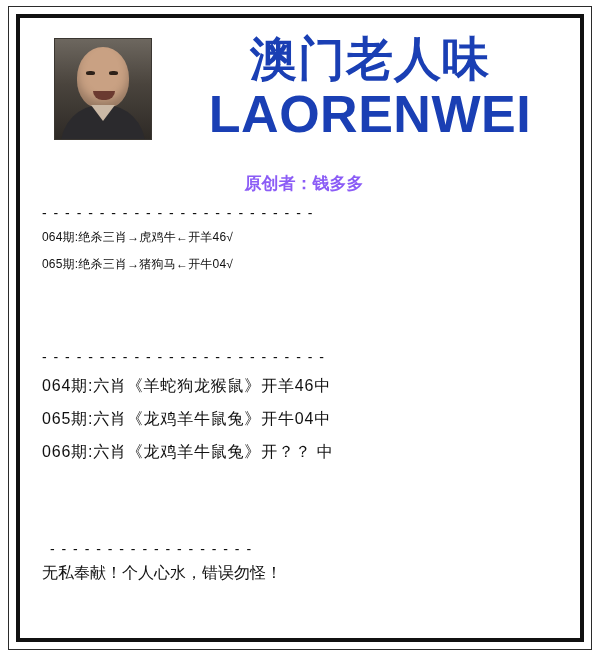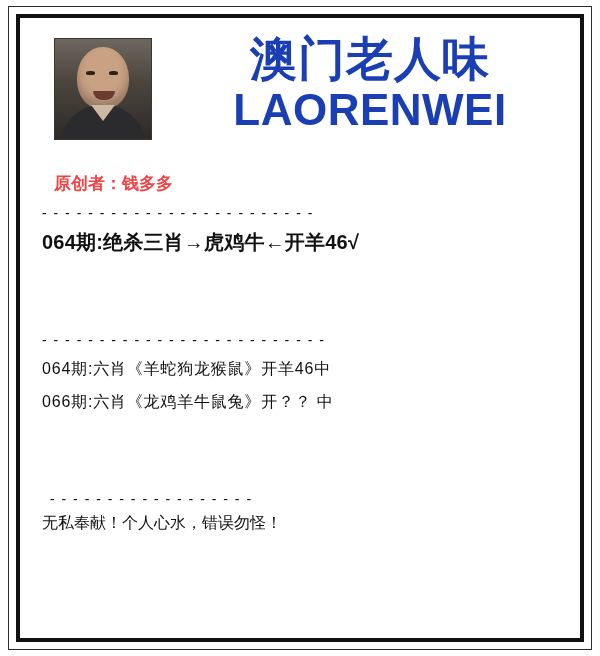--- a/index.html
+++ b/index.html
@@ -128,52 +128,52 @@
   .title-cn {
     color: #1a3fb4;
     font-size: 47px;
     font-weight: bold;
     letter-spacing: 1px;
     line-height: 1.06;
     white-space: nowrap;
   }
   .title-en {
     color: #1a3fb4;
-    font-size: 44px;
+    font-size: 52px;
     font-weight: bold;
     letter-spacing: 0.5px;
     line-height: 1.08;
     margin-top: 2px;
     white-space: nowrap;
   }
   .author {
-    margin: 14px 0 0 20px;
+    margin: 14px 0 0 8px;
     font-size: 17px;
-    color: #ef4444;
+    color: #8b5cf6;
     font-weight: bold;
+    text-align: center;
   }
   .divider {
     margin: 10px 0 6px 8px;
     color: #111111;
     font-size: 14px;
     letter-spacing: 1.5px;
     white-space: nowrap;
     overflow: hidden;
     height: 16px;
   }
   .sec1 {
     margin-left: 8px;
   }
   .sec1 .line {
-    font-size: 20px;
+    font-size: 12px;
     color: #111111;
     margin: 8px 0 10px 0;
     letter-spacing: 0.2px;
     white-space: nowrap;
-    font-weight: bold;
   }
   .gap-a { height: 56px; }
   .sec2 { margin-left: 8px; }
   .sec2 .line {
     font-size: 16px;
     color: #111111;
     margin: 11px 0 12px 0;
     letter-spacing: 0.8px;
     white-space: nowrap;
   }
@@ -212,28 +212,30 @@
         <div class="title-en">LAORENWEI</div>
       </div>
     </div>
 
     <div class="author">原创者：钱多多</div>
 
     <div class="divider mid">- - - - - - - - - - - - - - - - - - - - - - - -</div>
 
     <div class="sec1">
       <div class="line">064期:绝杀三肖→虎鸡牛←开羊46√</div>
+      <div class="line">065期:绝杀三肖→猪狗马←开牛04√</div>
     </div>
 
     <div class="gap-a"></div>
 
     <div class="divider long">- - - - - - - - - - - - - - - - - - - - - - - - -</div>
 
     <div class="sec2">
       <div class="line">064期:六肖《羊蛇狗龙猴鼠》开羊46中</div>
+      <div class="line">065期:六肖《龙鸡羊牛鼠兔》开牛04中</div>
       <div class="line">066期:六肖《龙鸡羊牛鼠兔》开？？ 中</div>
     </div>
 
     <div class="gap-b"></div>
 
     <div class="sec3">
       <div class="divider short">- - - - - - - - - - - - - - - - - -</div>
       <div class="footnote">无私奉献！个人心水，错误勿怪！</div>
     </div>
 

